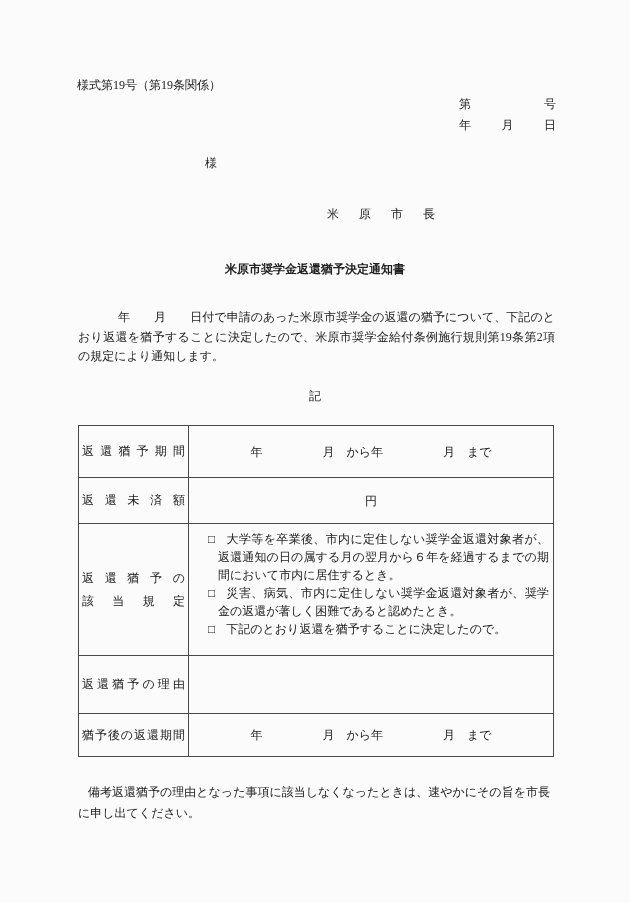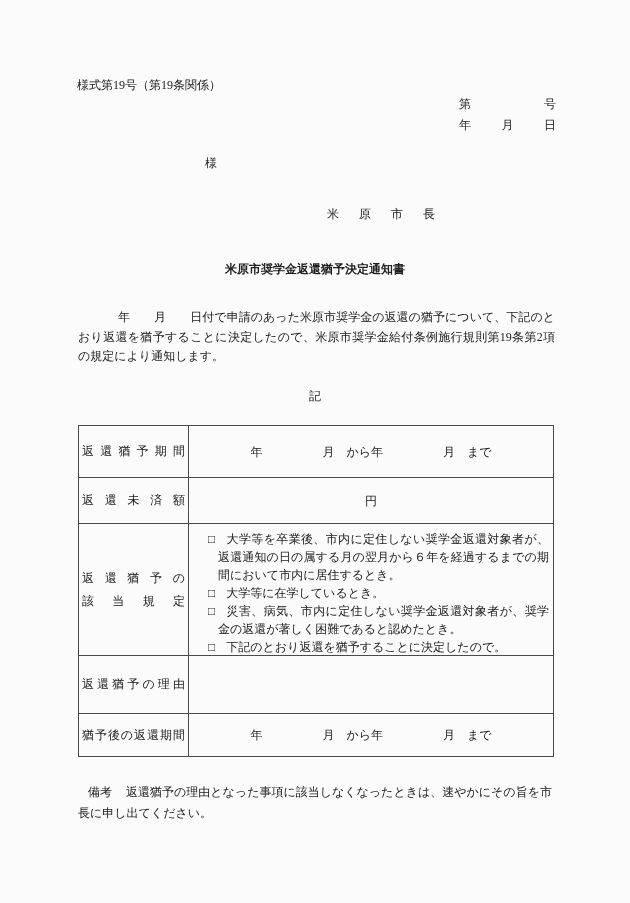--- a/index.html
+++ b/index.html
@@ -62,21 +62,21 @@
     padding-left:29px; text-indent:-10px;
     text-align:justify; line-height:18px;
   }
   .chk .box { margin-right:11px; }
 
   
   .remarks {
     left:78px; top:782px; width:477px;
     line-height:21px; text-indent:10px;
   }
-  .remarks .rlabel { margin-right:14px; }
+  .remarks .rlabel { }
 </style>
 </head>
 <body>
 
 <div class="page">
 
   <div class="abs form-number">様式第19号（第19条関係）</div>
 
   <div class="abs docno-line">
     <span>第</span>
@@ -146,23 +146,20 @@
         <div class="jline">
             <span>該</span>
             <span>当</span>
             <span>規</span>
             <span>定</span>
           </div>
       </div>
       <div class="fc fc-provisions">
         <div class="chk">
           <span class="box">□</span><span>大学等を卒業後、市内に定住しない奨学金返還対象者が、返還通知の日の属する月の翌月から６年を経過するまでの期間において市内に居住するとき。</span>
-        </div>
-        <div class="chk">
-          <span class="box">□</span><span>大学等に在学しているとき。</span>
         </div>
         <div class="chk">
           <span class="box">□</span><span>災害、病気、市内に定住しない奨学金返還対象者が、奨学金の返還が著しく困難であると認めたとき。</span>
         </div>
         <div class="chk">
           <span class="box">□</span><span>下記のとおり返還を猶予することに決定したので。</span>
         </div>
       </div>
     </div>
 

